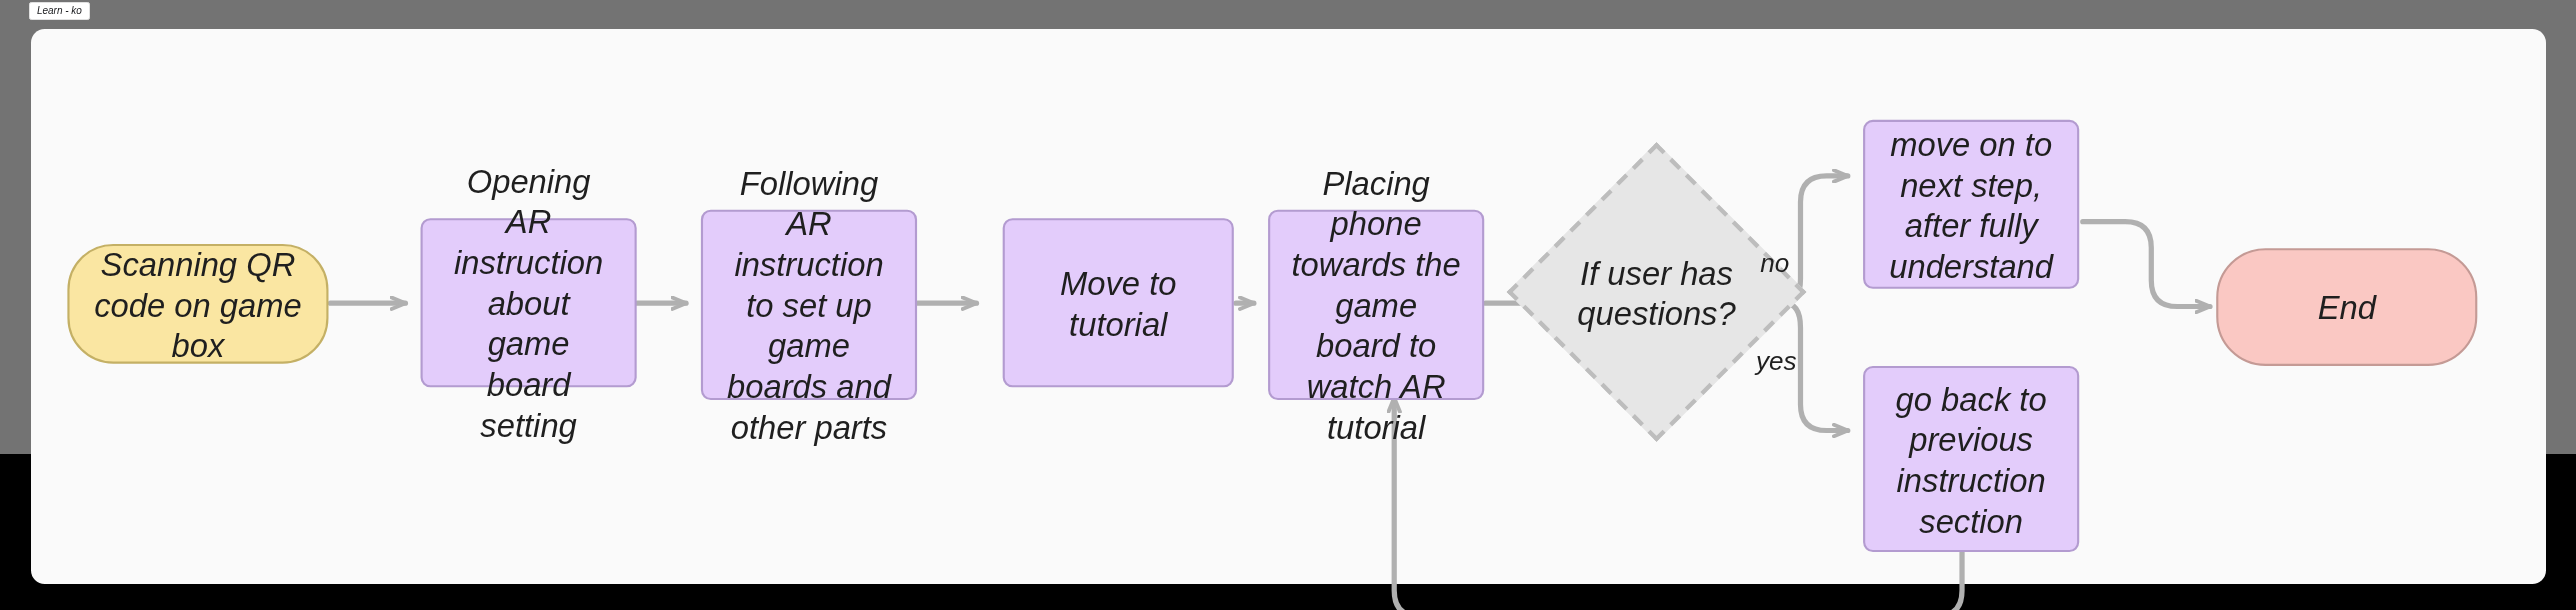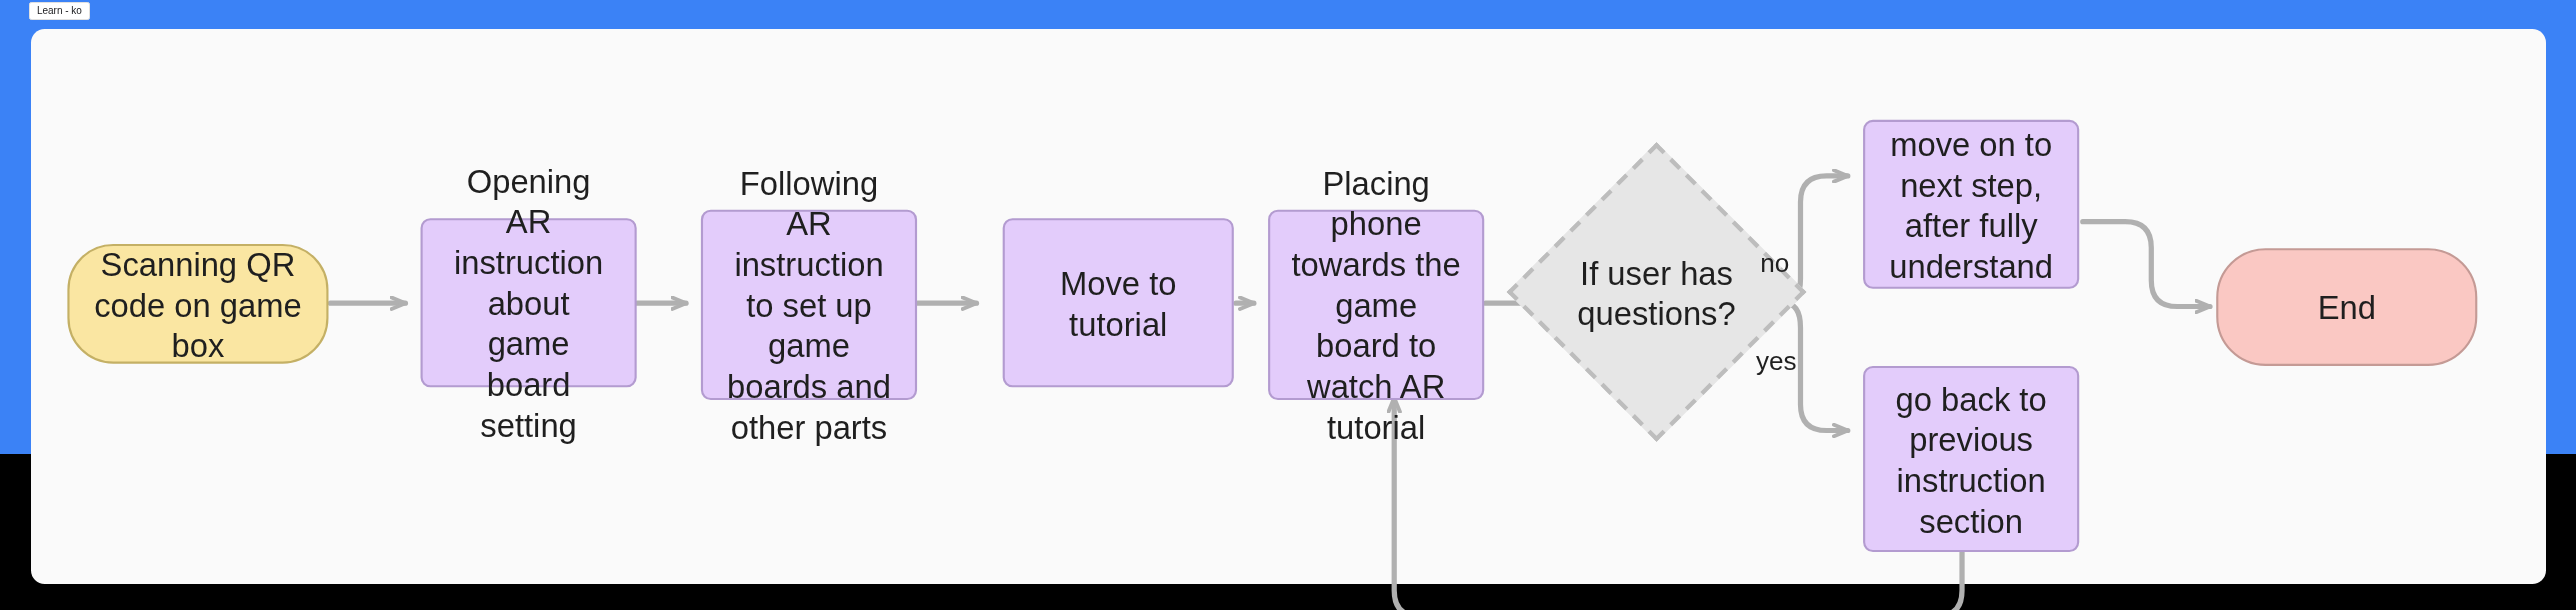--- a/index.html
+++ b/index.html
@@ -8,21 +8,22 @@
     width: 2576px; height: 610px;
     background: #000000;
     overflow: hidden;
     font-family: "Liberation Sans", sans-serif;
   }
 
   #app {
     position: relative;
     width: 2576px;
     height: 454px;
-    background: #3b82f6;
+    background: #737373;
+    font-style: italic;
   }
 
   
   #tab-chip {
     position: absolute;
     left: 29px; top: 1.5px;
     height: 18.3px;
     padding: 0 6.9px;
     display: flex; align-items: center;
     background: #ffffff;

